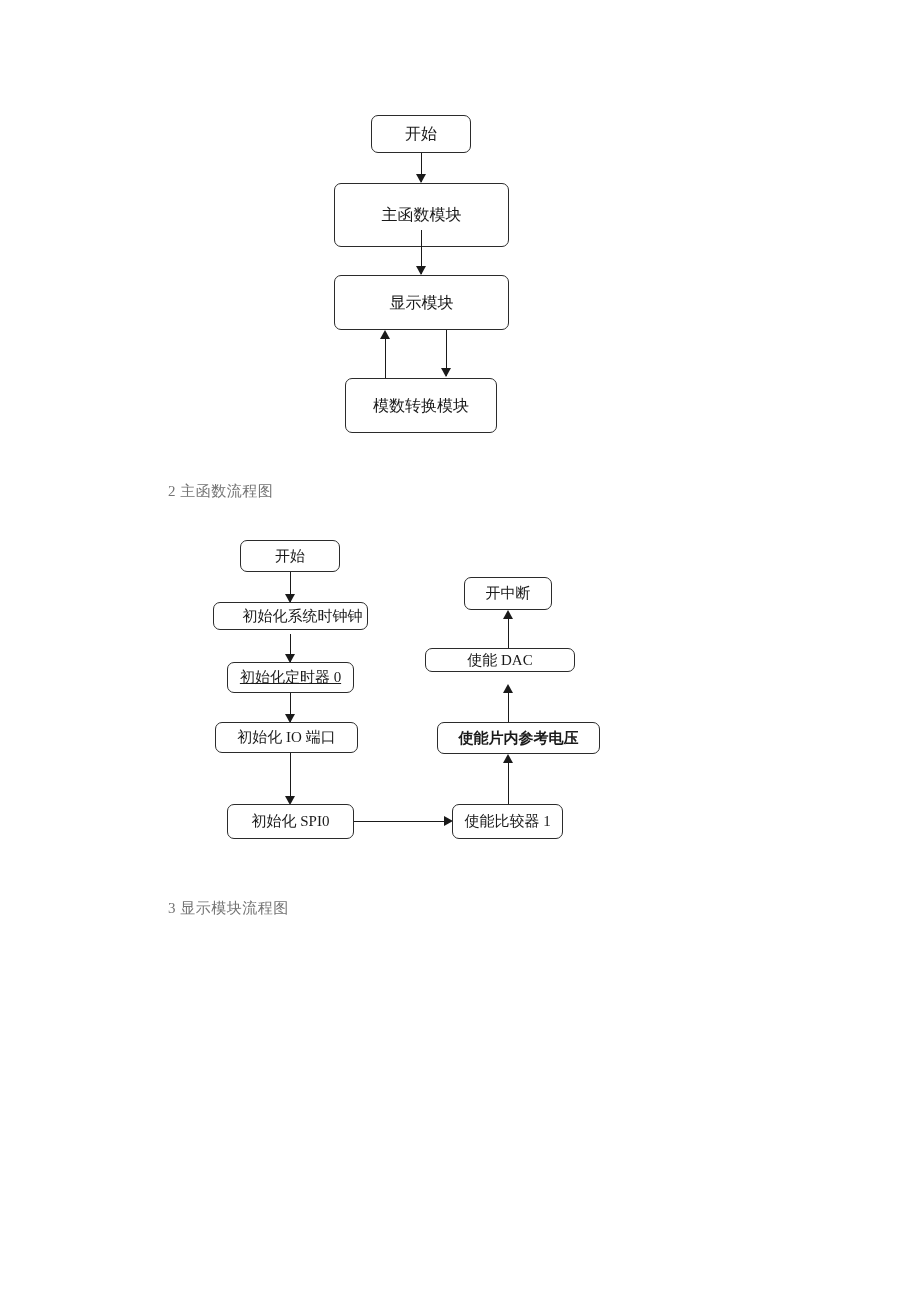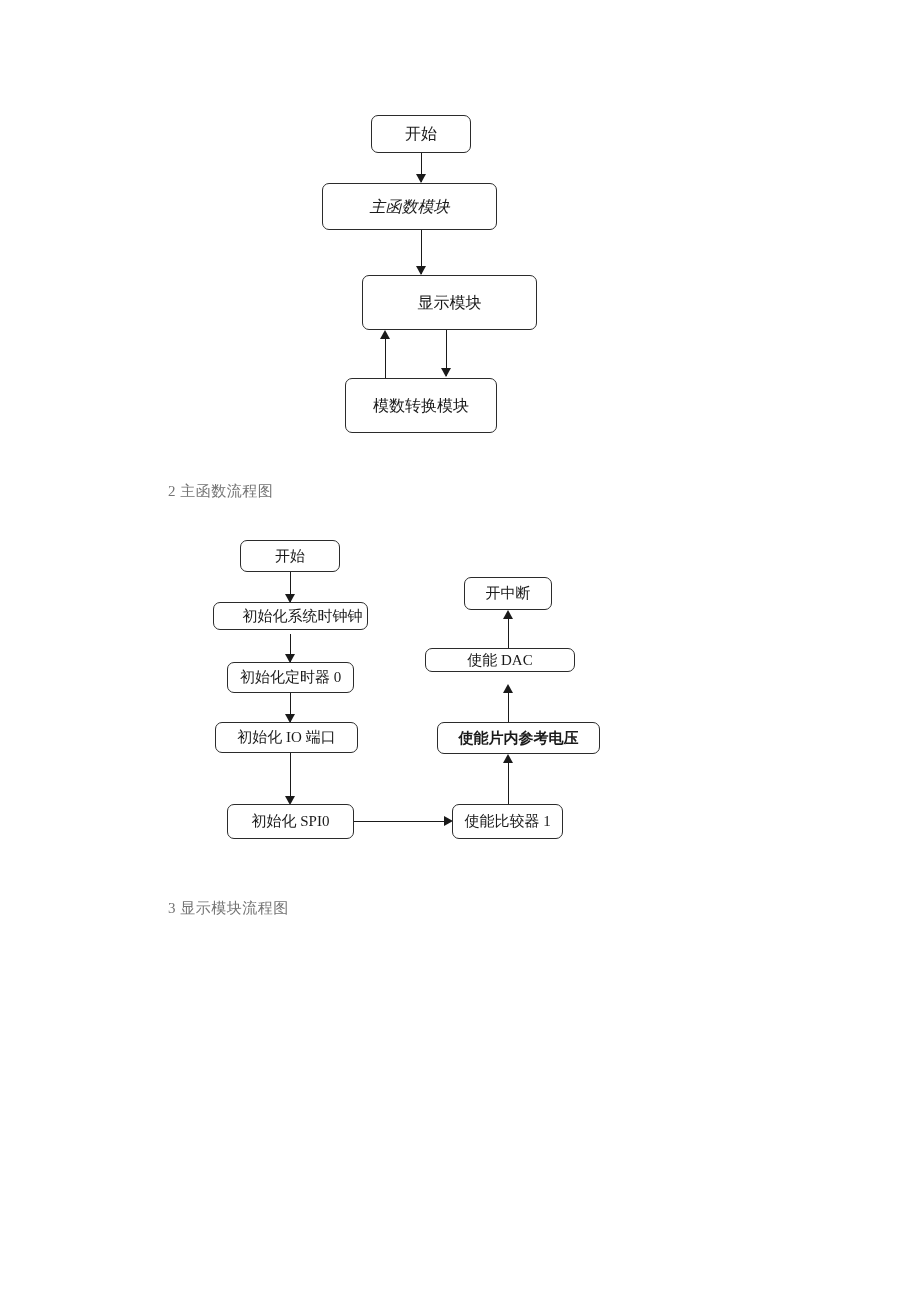--- a/index.html
+++ b/index.html
@@ -96,28 +96,28 @@
 
   <div class="d1">
 
     <div class="node" style="left:371px; top:115px; width:100px; height:38px;">
       <span class="node-label">开始</span>
     </div>
 
     <div class="vline" style="left:421px; top:153px; height:29px;"></div>
     <div class="arrow-down" style="left:416px; top:174px;"></div>
 
-    <div class="node" style="left:322px; top:183px; width:175px; height:47px;font-style:italic;">
+    <div class="node" style="left:334px; top:183px; width:175px; height:64px;">
       <span class="node-label">主函数模块</span>
     </div>
 
     <div class="vline" style="left:421px; top:230px; height:44px;"></div>
     <div class="arrow-down" style="left:416px; top:266px;"></div>
 
-    <div class="node" style="left:334px; top:275px; width:175px; height:55px;margin-left:28px;">
+    <div class="node" style="left:334px; top:275px; width:175px; height:55px;">
       <span class="node-label">显示模块</span>
     </div>
 
     <div class="vline" style="left:446px; top:330px; height:46px;"></div>
     <div class="arrow-down" style="left:441px; top:368px;"></div>
 
     <div class="vline" style="left:385px; top:338px; height:42px;"></div>
     <div class="arrow-up" style="left:380px; top:330px;"></div>
 
     <div class="node" style="left:345px; top:378px; width:152px; height:55px;">
@@ -136,21 +136,21 @@
     <div class="vline" style="left:290px; top:572px; height:30px;"></div>
     <div class="arrow-down" style="left:285px; top:594px;"></div>
 
     <div class="node" style="left:213px; top:602px; width:155px; height:28px;padding-left:24px;">
       <span class="node-label">初始化系统时钟钟</span>
     </div>
 
     <div class="vline" style="left:290px; top:634px; height:28px;"></div>
     <div class="arrow-down" style="left:285px; top:654px;"></div>
 
-    <div class="node" style="left:227px; top:662px; width:127px; height:31px;">
+    <div class="node" style="left:227px; top:662px; width:127px; height:31px;text-decoration:underline;">
       <span class="node-label">初始化定时器 0</span>
     </div>
 
     <div class="vline" style="left:290px; top:693px; height:29px;"></div>
     <div class="arrow-down" style="left:285px; top:714px;"></div>
 
     <div class="node" style="left:215px; top:722px; width:143px; height:31px;">
       <span class="node-label">初始化 IO 端口</span>
     </div>
 

